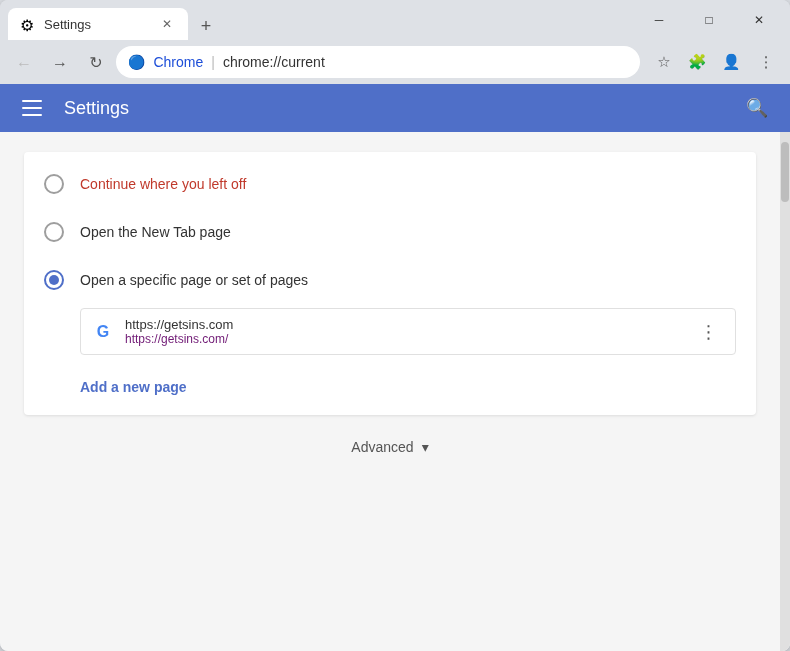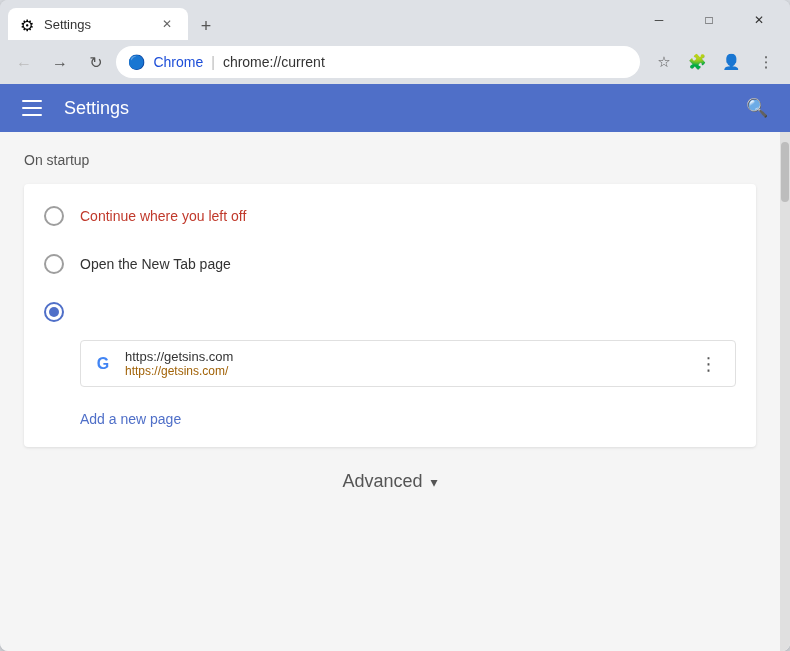--- a/index.html
+++ b/index.html
@@ -56,30 +56,30 @@
     .radio-label.highlighted { color: #c0392b; }
 
     
     .url-entries { padding: 4px 20px 8px 56px; }
     .url-entry { display: flex; align-items: center; padding: 8px 12px; border: 1px solid #e0e0e0; border-radius: 4px; gap: 12px; margin-bottom: 4px; background: white; }
     .google-icon { width: 20px; height: 20px; font-size: 14px; font-weight: bold; display: flex; align-items: center; justify-content: center; }
     .google-g { font-size: 16px; font-weight: bold; }
     .g-blue { color: #4285f4; }
     .url-info { flex: 1; }
     .url-main { font-size: 13px; color: #333; }
-    .url-sub { font-size: 12px; color: #a16207; }
+    .url-sub { font-size: 12px; color: #701a75; }
     .more-btn { width: 28px; height: 28px; border-radius: 50%; display: flex; align-items: center; justify-content: center; cursor: pointer; color: #555; font-size: 18px; letter-spacing: 1px; }
 
     
-    .startup-links { padding: 8px 20px 8px 56px; display: flex; flex-direction: column; gap: 24px; }
+    .startup-links { padding: 8px 20px 8px 56px; display: flex; flex-direction: column; gap: 24px; font-weight: bold; }
     .startup-link { font-size: 14px; color: #4f6fc8; cursor: pointer; padding: 4px 0; }
 
     
     .advanced-section { display: flex; align-items: center; justify-content: center; padding: 24px 0; gap: 8px; cursor: pointer; }
-    .advanced-label { font-size: 18px; color: #555; }
+    .advanced-label { font-size: 14px; color: #555; }
     .chevron-down { font-size: 14px; color: #555; }
   </style>
 </head>
 <body>
 
 <div class="window">
 
   <div class="titlebar">
     <div class="tab-area">
       <div class="tab">
@@ -120,35 +120,35 @@
       <span></span>
       <span></span>
     </div>
     <span class="settings-title">Settings</span>
     <div class="search-icon-btn">🔍</div>
   </div>
 
   <div class="main-content">
     <div class="content-area">
       <div style="position:relative;">
-        <div class="section-title">On startup</div>
         <div class="startup-card">
 
           <div class="radio-option">
             <div class="radio-circle"></div>
             <span class="radio-label highlighted">Continue where you left off</span>
           </div>
 
           <div class="radio-option">
             <div class="radio-circle"></div>
             <span class="radio-label">Open the New Tab page</span>
           </div>
 
           <div class="radio-option">
             <div class="radio-circle checked"></div>
+            <span class="radio-label">Open a specific page or set of pages</span>
           </div>
 
           <div class="url-entries">
             <div class="url-entry">
               <div class="google-icon">
                 <span class="google-g">
                   <span class="g-blue">G</span>
                 </span>
               </div>
               <div class="url-info">

